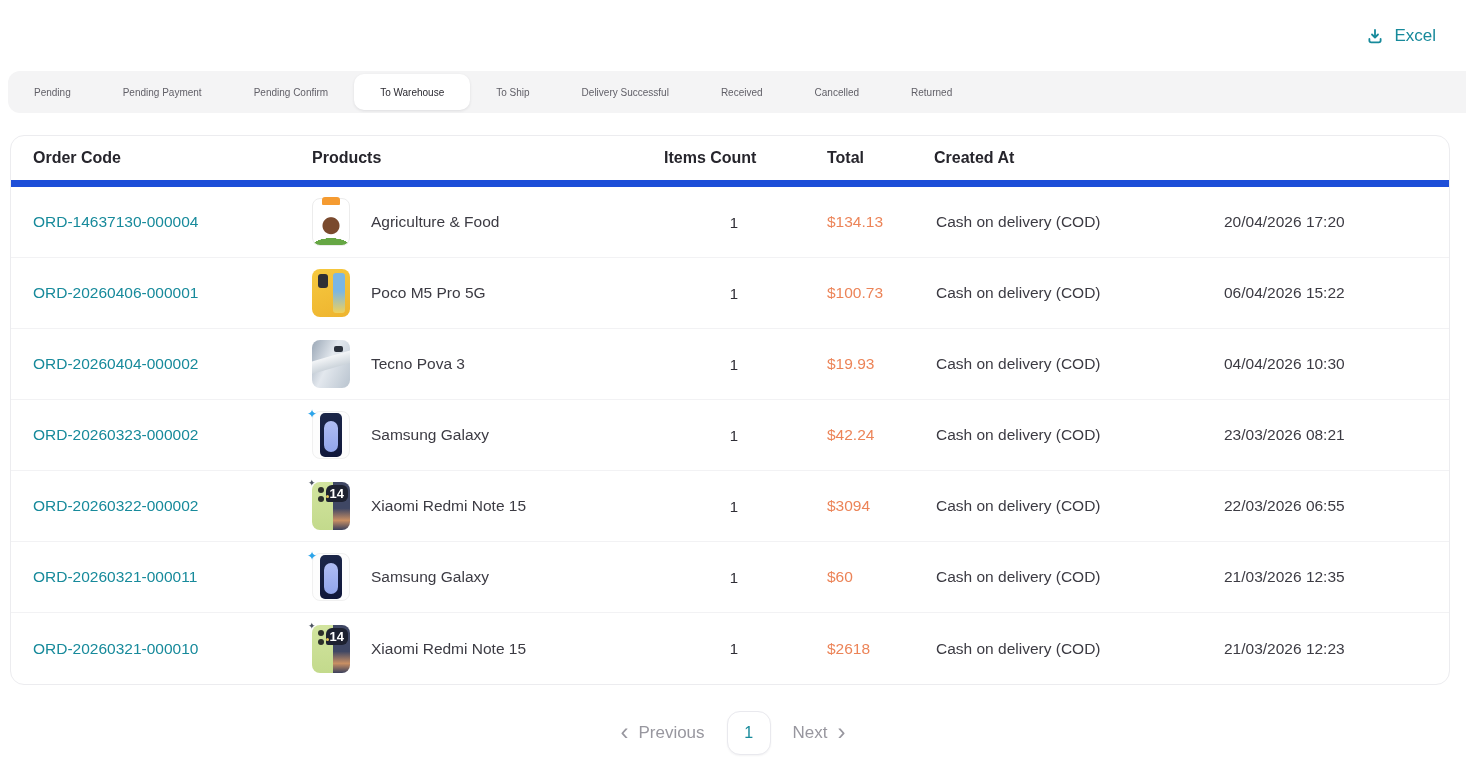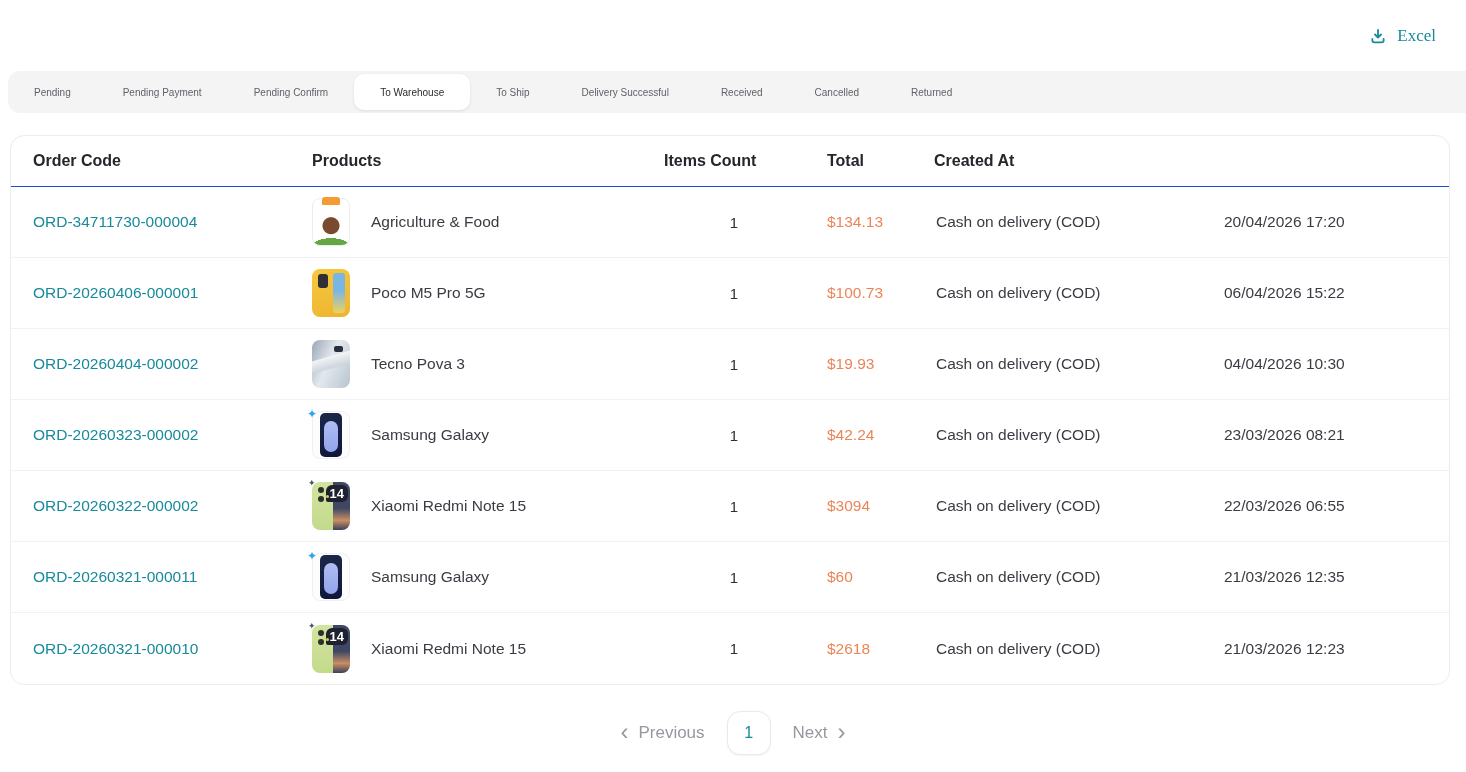--- a/index.html
+++ b/index.html
@@ -9,21 +9,21 @@
     font-family: "Liberation Sans", sans-serif;
     overflow: hidden;
     color: #3f3e47;
   }
 
   
   .topbar { display: flex; justify-content: flex-end; align-items: center; padding: 26px 30px 0 0; }
   .excel-btn {
     display: flex; align-items: center; gap: 10px;
     background: none; border: none; cursor: pointer;
-    color: #178a9b; font-size: 17px; font-family: Liberation Serif, serif;
+    color: #178a9b; font-size: 17px; font-family: Liberation Sans, sans-serif;
   }
   .excel-btn .dl-icon { display: flex; align-items: center; }
 
   
   .tabbar {
     margin: 25px 0 0 8px;
     height: 42px;
     background: #f4f4f5;
     border-radius: 12px 0 0 12px;
     display: flex; align-items: center;
@@ -48,21 +48,21 @@
     border: 1px solid #ececef;
     border-radius: 14px;
     background: #fff;
     overflow: hidden;
   }
   .thead-row, .tr {
     display: grid;
     grid-template-columns: 293px 360px 140px 108px 290px 1fr;
     align-items: center;
   }
-  .thead-row { height: 51px; border-bottom: 1px solid #1d4ed8; }
+  .thead-row { height: 51px; border-bottom: 7px solid #1d4ed8; }
   .th { font-size: 16px; font-weight: 700; color: #26252c; }
   .tr { height: 71px; border-bottom: 1px solid #f2f2f4; }
   .tr:last-child { border-bottom: none; }
 
   .c-code { padding-left: 22px; }
   .c-product { padding-left: 8px; }
   .c-count { text-align: center; }
   .c-total { padding-left: 23px; }
   .c-payment { padding-left: 24px; }
   .c-date { padding-left: 22px; }
@@ -176,21 +176,21 @@
 <div class="card">
   <div class="thead-row">
     <div class="th c-code">Order Code</div>
     <div class="th c-product">Products</div>
     <div class="th">Items Count</div>
     <div class="th c-total">Total</div>
     <div class="th c-date">Created At</div>
   </div>
 
   <div class="tr">
-    <div class="c-code"><a class="order-code">ORD-34711730-000004</a></div>
+    <div class="c-code"><a class="order-code">ORD-14637130-000004</a></div>
     <div class="c-product td-product-inner">
       <span class="thumb thumb-coconut">
         
         
       </span>
       <span class="pname">Agriculture &amp; Food</span>
     </div>
     <div class="c-count count-val">1</div>
     <div class="c-total total-val">$134.13</div>
     <div class="c-payment payment-val">Cash on delivery (COD)</div>

